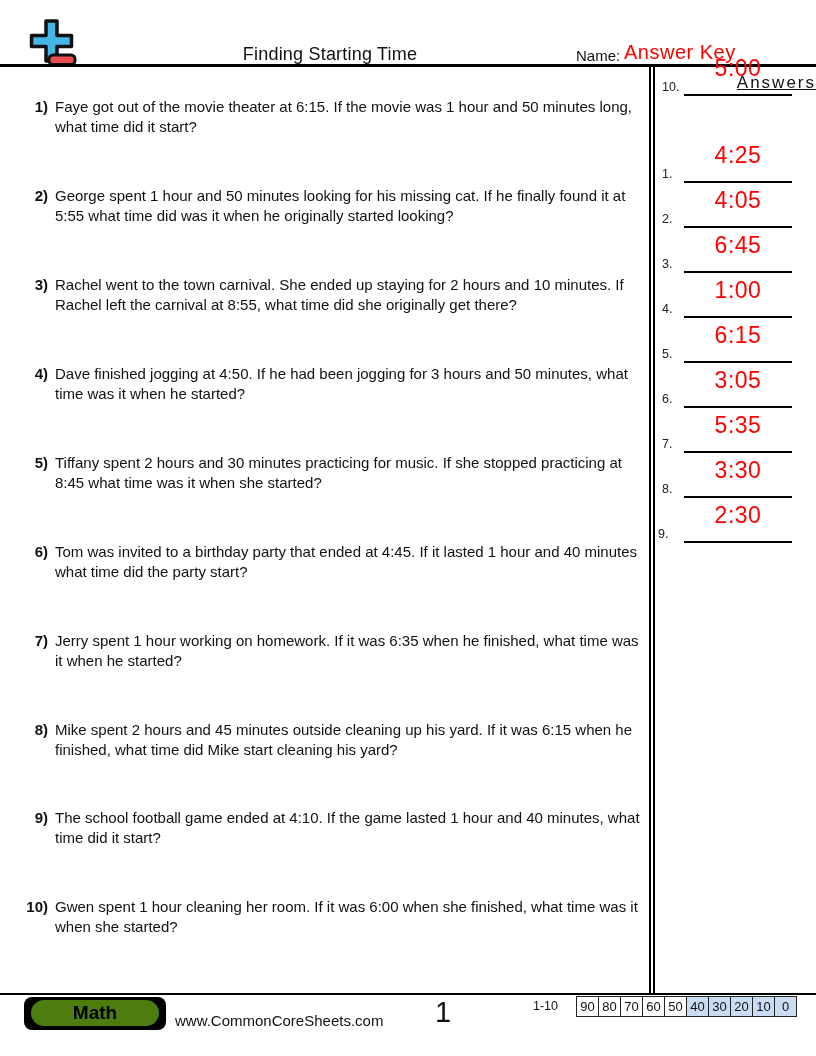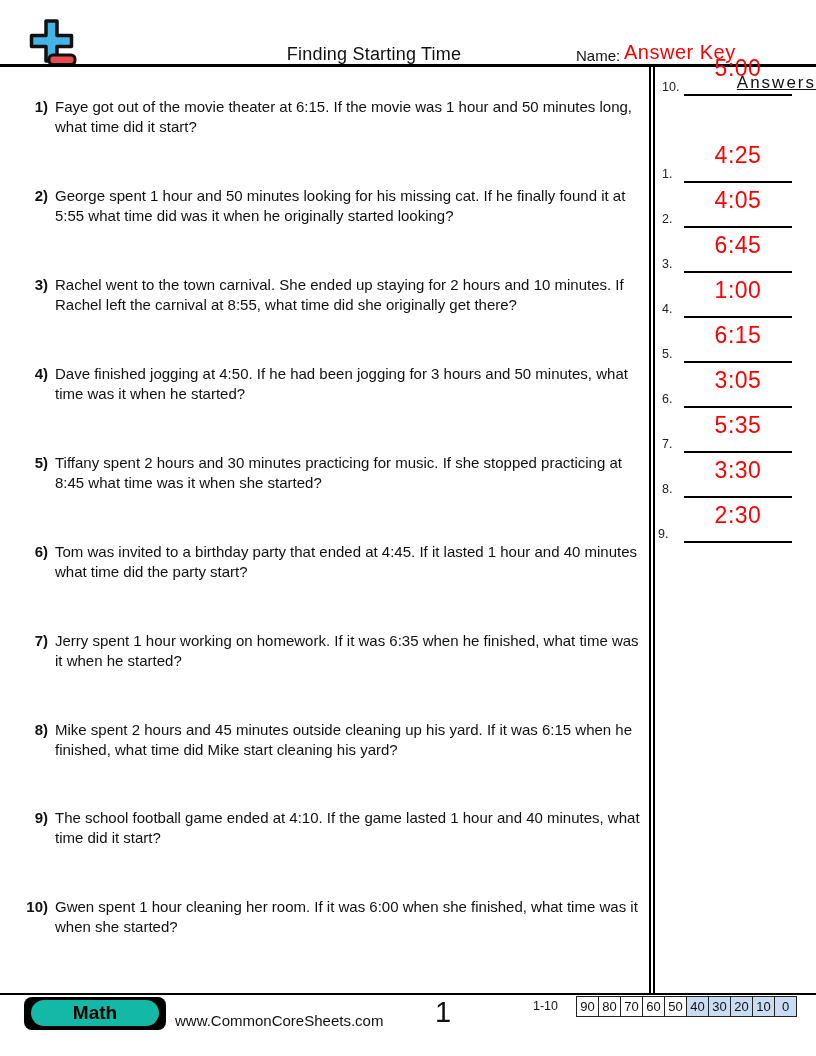--- a/index.html
+++ b/index.html
@@ -5,21 +5,21 @@
   html,body { margin:0; padding:0; background:#ffffff; }
   .page {
     position:relative; width:816px; height:1056px; background:#fff;
     font-family:"Liberation Sans", sans-serif; color:#111; overflow:hidden;
   }
 
   
   .logo { position:absolute; left:28px; top:18px; width:50px; height:50px; }
   .logo .plus { fill:var(--logo-blue,#45b5e6); stroke:#111; stroke-width:7; stroke-linejoin:round; }
   .logo .minus { fill:var(--logo-red,#e84c4c); stroke:#111; stroke-width:6; stroke-linejoin:round; }
-  .title { position:absolute; left:0; top:44px; width:660px; text-align:center; font-size:18px; letter-spacing:0.2px;padding-left:44px; }
+  .title { position:absolute; left:0; top:44px; width:660px; text-align:center; font-size:18px; letter-spacing:0.2px; }
   .name-label { position:absolute; left:576px; top:47px; font-size:15px; }
   .answer-key { position:absolute; left:624px; top:41px; font-size:20px; font-weight:normal; color:var(--answer-red,#ff0000); letter-spacing:0.5px; }
   .header-rule { position:absolute; left:0; top:64px; width:816px; height:3px; background:#000; }
   .instruction { position:absolute; left:17px; top:70px; font-size:15px; font-weight:bold; }
 
   
   .questions-area { position:absolute; left:22px; top:97px; width:622px; }
   .question { position:absolute; left:0; display:flex; }
   .question:nth-of-type(1){top:0px} .question:nth-of-type(2){top:89px}
   .question:nth-of-type(3){top:178px} .question:nth-of-type(4){top:267px}
@@ -45,21 +45,21 @@
   .answer-row:nth-of-type(9){top:402px} .answer-row:nth-of-type(10){top:447px}
   .ans-num { position:absolute; left:7px; bottom:2px; font-size:12.5px; color:#222; }
   .answer-row:nth-of-type(10) .ans-num { left:3px; }
   .ans-value { position:absolute; left:29px; bottom:0; width:108px; text-align:center;
                border-bottom:2px solid #000; font-size:23px; font-weight:normal;
                color:var(--answer-red,#ff0000); padding-bottom:12px; letter-spacing:0.5px; }
 
   
   .footer-rule { position:absolute; left:0; top:993px; width:816px; height:2px; background:#000; }
   .math-badge { position:absolute; left:24px; top:997px; width:142px; height:33px; background:#000; border-radius:8px; }
-  .math-pill { position:absolute; left:7px; right:7px; top:3px; bottom:4px; background:#14b8a6; border-radius:14px;
+  .math-pill { position:absolute; left:7px; right:7px; top:3px; bottom:4px; background:#4d7c0f; border-radius:14px;
                display:flex; align-items:center; justify-content:center; font-size:19px; font-weight:bold; color:#000; }
   .site-url { position:absolute; left:175px; top:1012px; font-size:15px; color:#111; }
   .page-num { position:absolute; left:398px; top:996px; width:90px; text-align:center; font-size:29px; font-weight:400; }
   .score-row { position:absolute; left:533px; top:996px; display:flex; align-items:flex-start; }
   .score-label { font-size:12.5px; line-height:21px; margin-right:19px; }
   .score-cells { display:flex; }
   .score-cell { width:21px; height:19px; border:1px solid #222; margin-left:-1px;
                 display:flex; align-items:center; justify-content:center; font-size:13px; background:#fff; }
   .score-cell.hl { background:var(--score-highlight,#c9dcf3); }
 </style>

